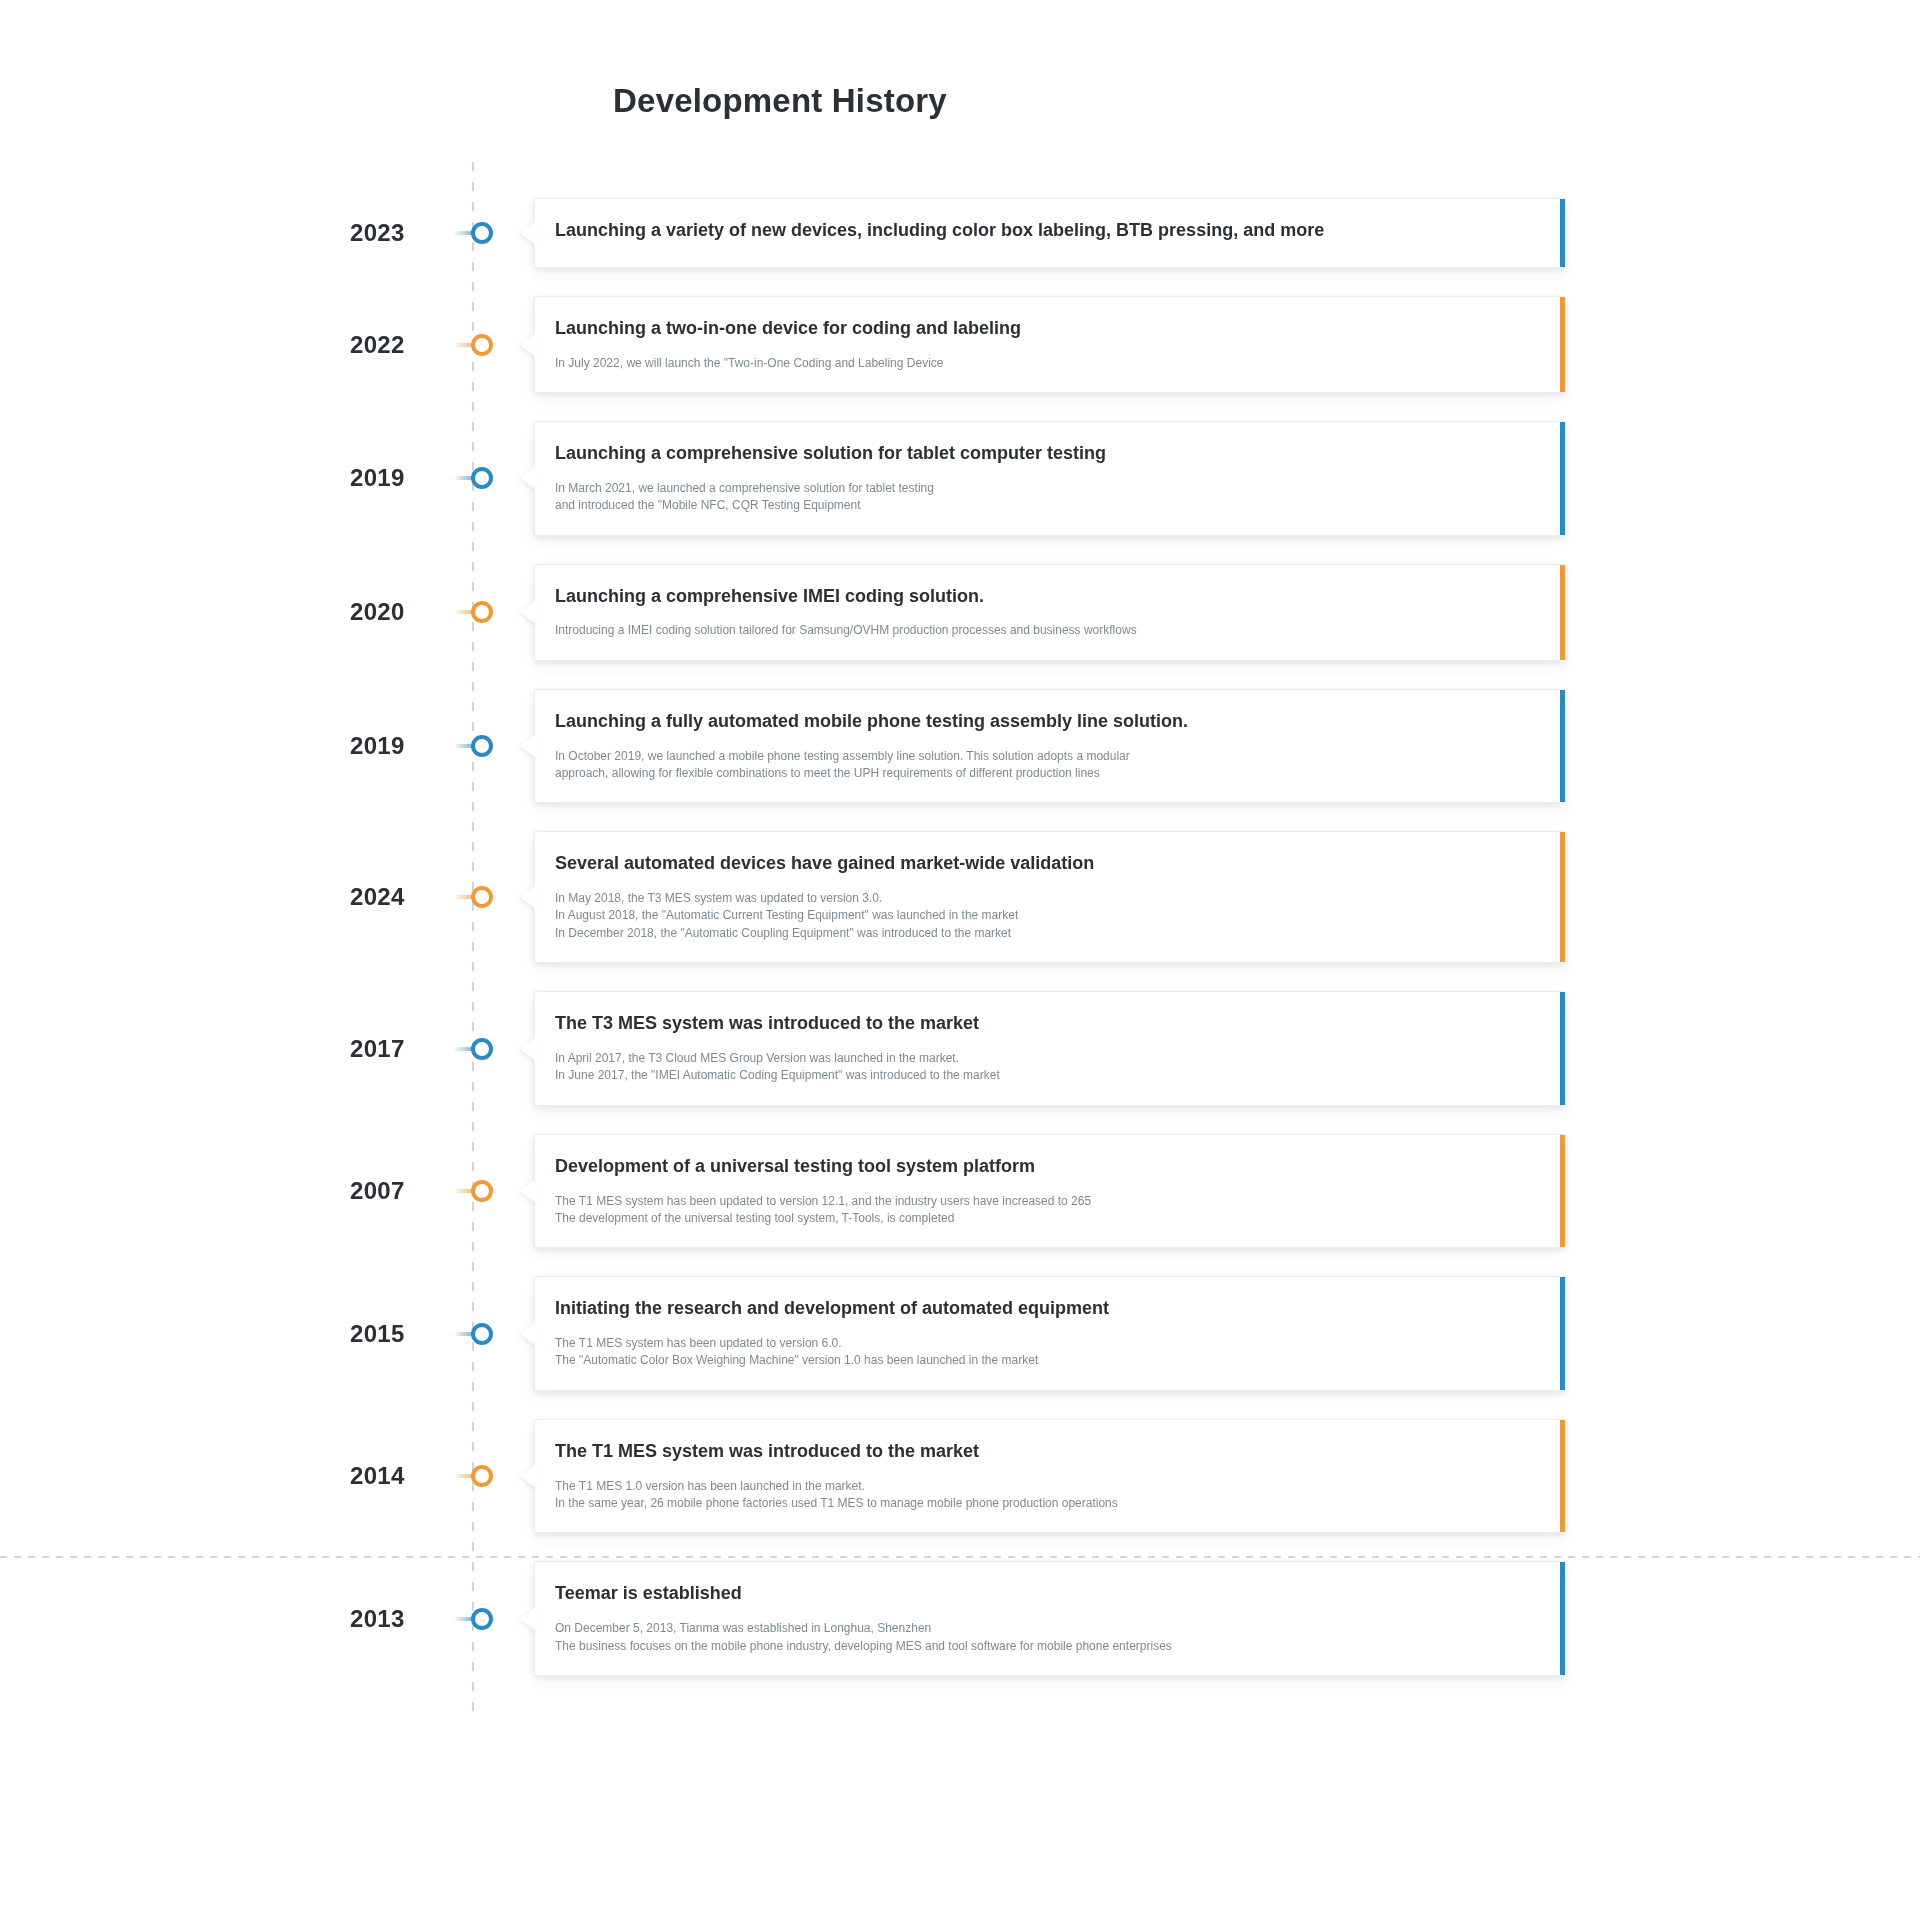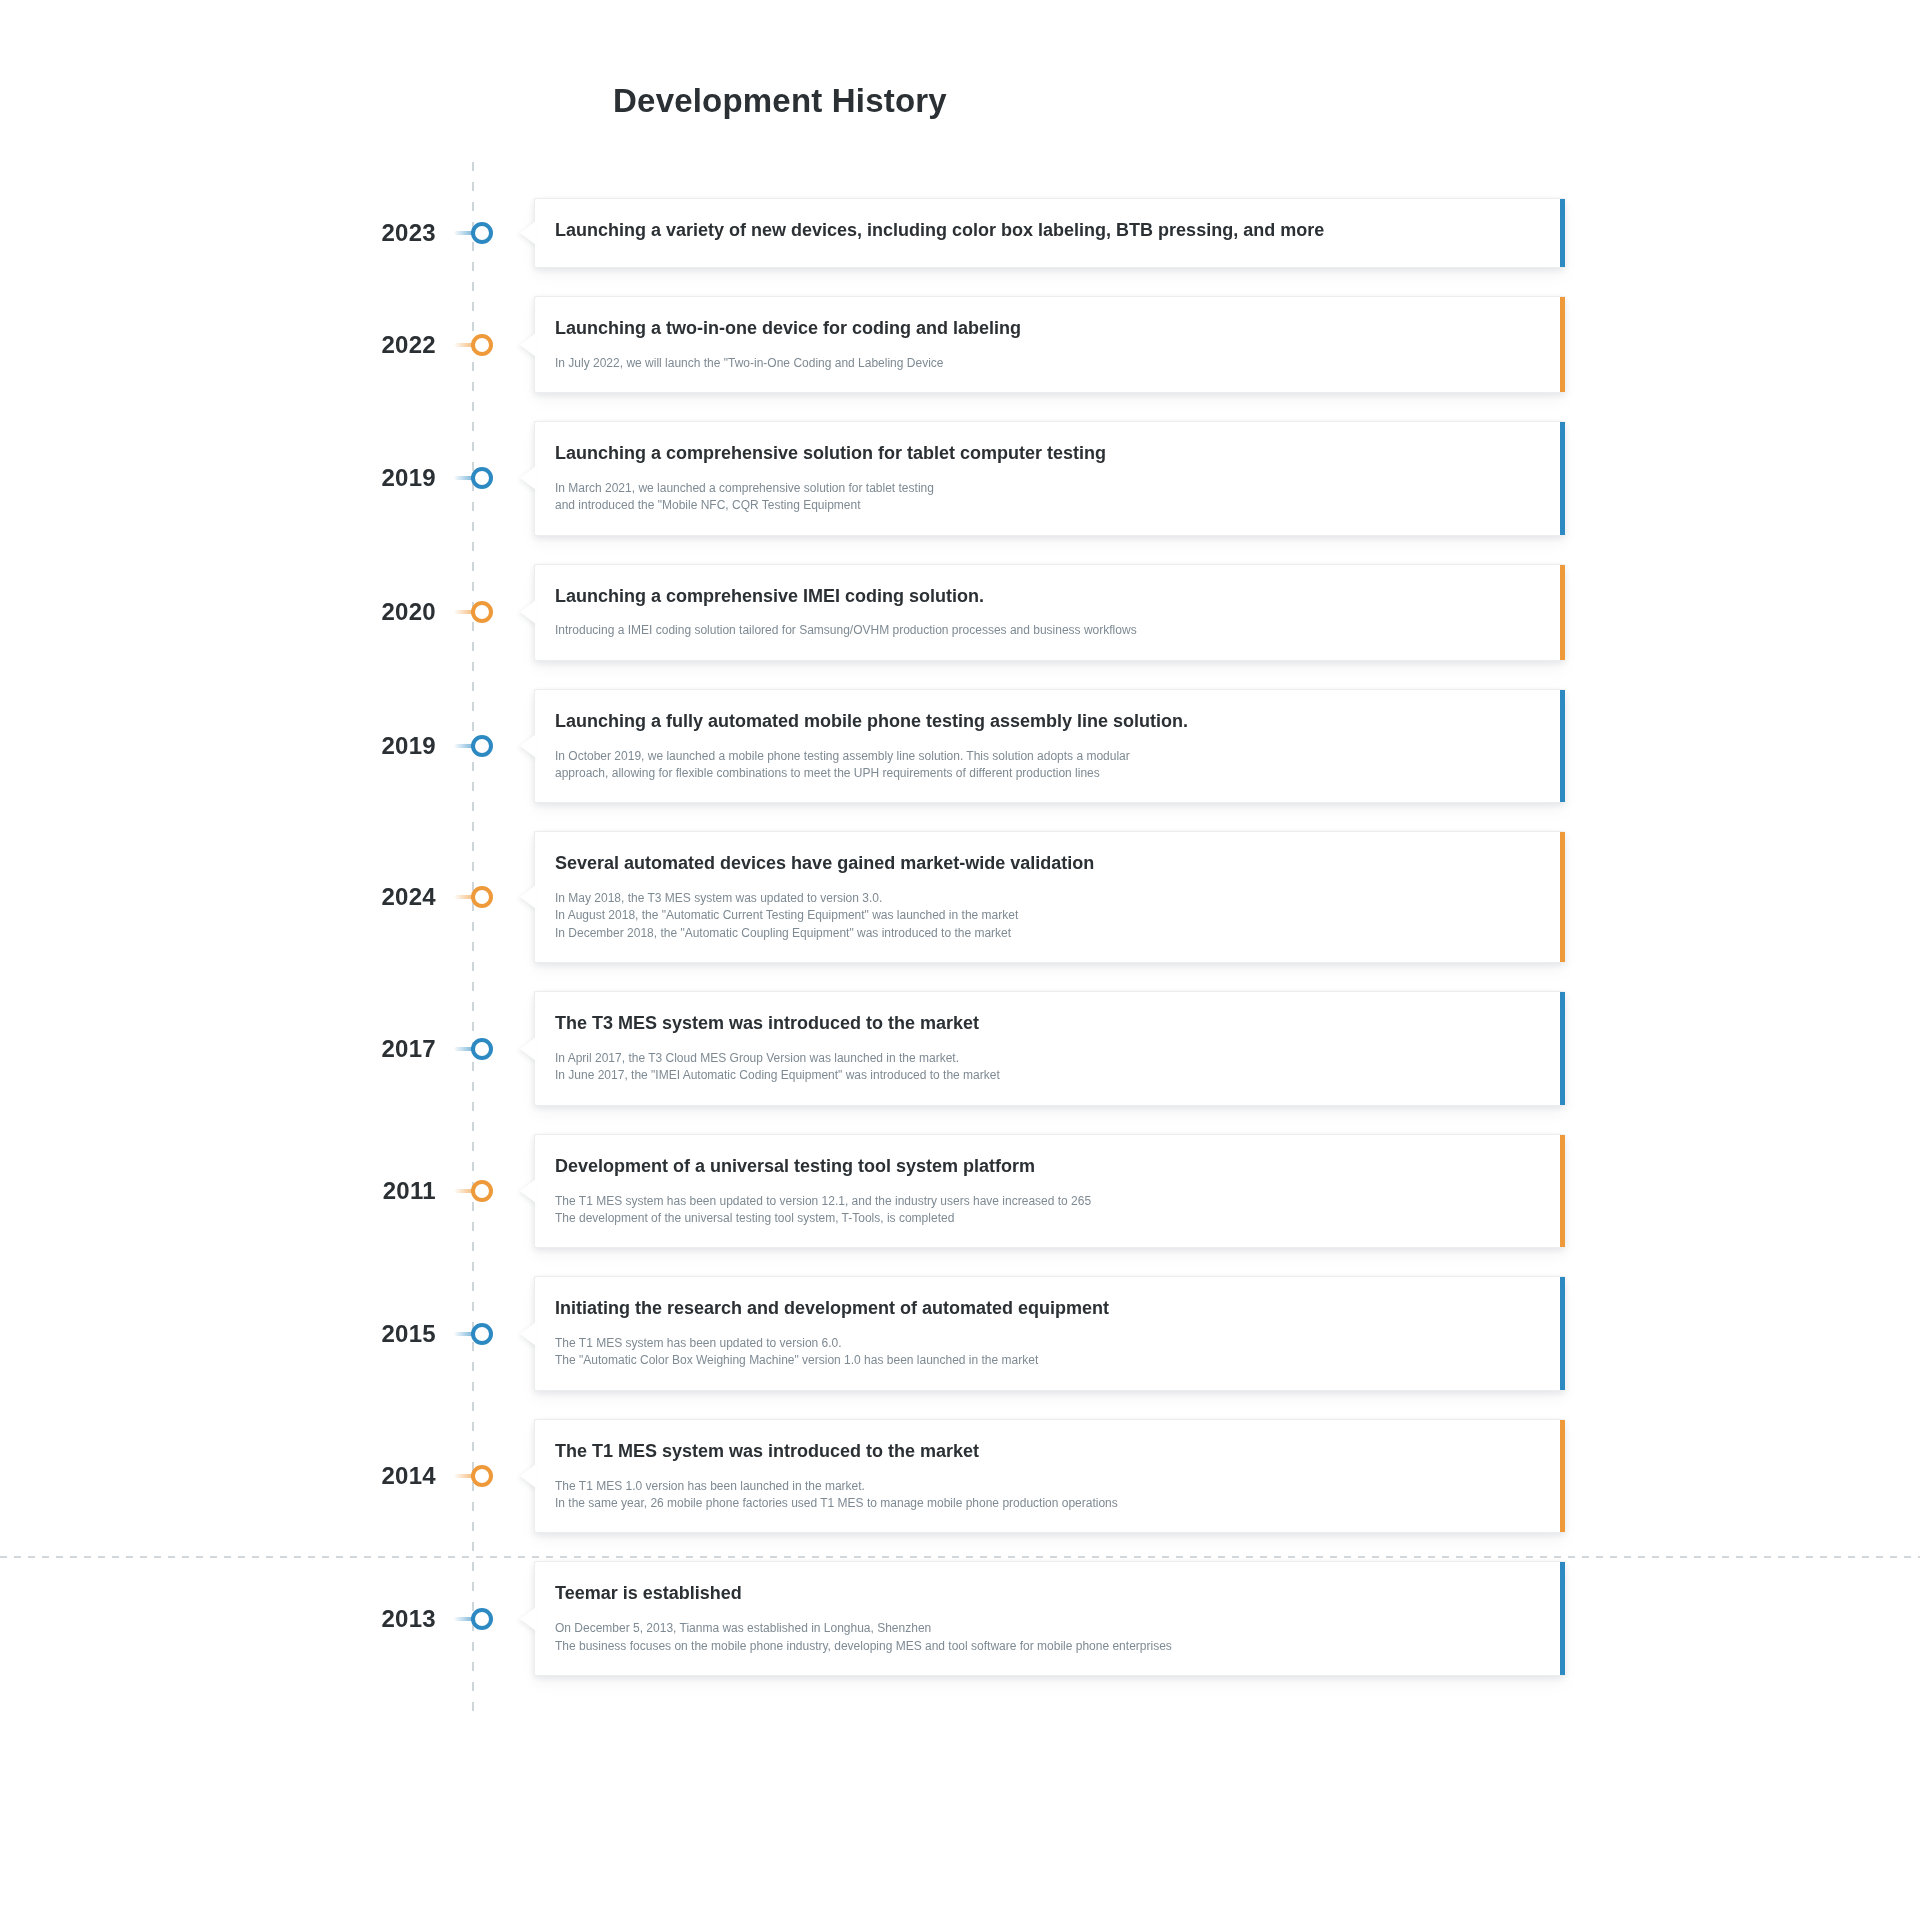--- a/index.html
+++ b/index.html
@@ -65,21 +65,20 @@
   .tl-row {
     position: relative;
     display: flex;
     align-items: center;
     min-height: 10px;
   }
 
   .tl-year {
     width: 104px;
     flex: 0 0 104px;
-    text-align: right;
     padding-right: 18px;
     font-size: 24px;
     font-weight: 700;
     color: #2b3034;
     letter-spacing: 0.3px;
     line-height: 1;
   }
 
   
   .tl-marker {
@@ -314,21 +313,21 @@
               <i></i>
             </div>
             <div class="card-title">The T3 MES system was introduced to the market</div>
             <div class="card-body">
               <p class="card-line">In April 2017, the T3 Cloud MES Group Version was launched in the market.</p>
               <p class="card-line">In June 2017, the "IMEI Automatic Coding Equipment" was introduced to the market</p>
             </div>
           </div>
         </div>
         <div class="tl-row">
-          <div class="tl-year">2011</div>
+          <div class="tl-year">2007</div>
           <div class="tl-marker">
             <span class="tl-tail orange"></span>
             <span class="tl-ring orange"></span>
           </div>
           <div class="tl-card orange">
             <div class="tl-notch">
               <i></i>
             </div>
             <div class="card-title">Development of a universal testing tool system platform</div>
             <div class="card-body">

